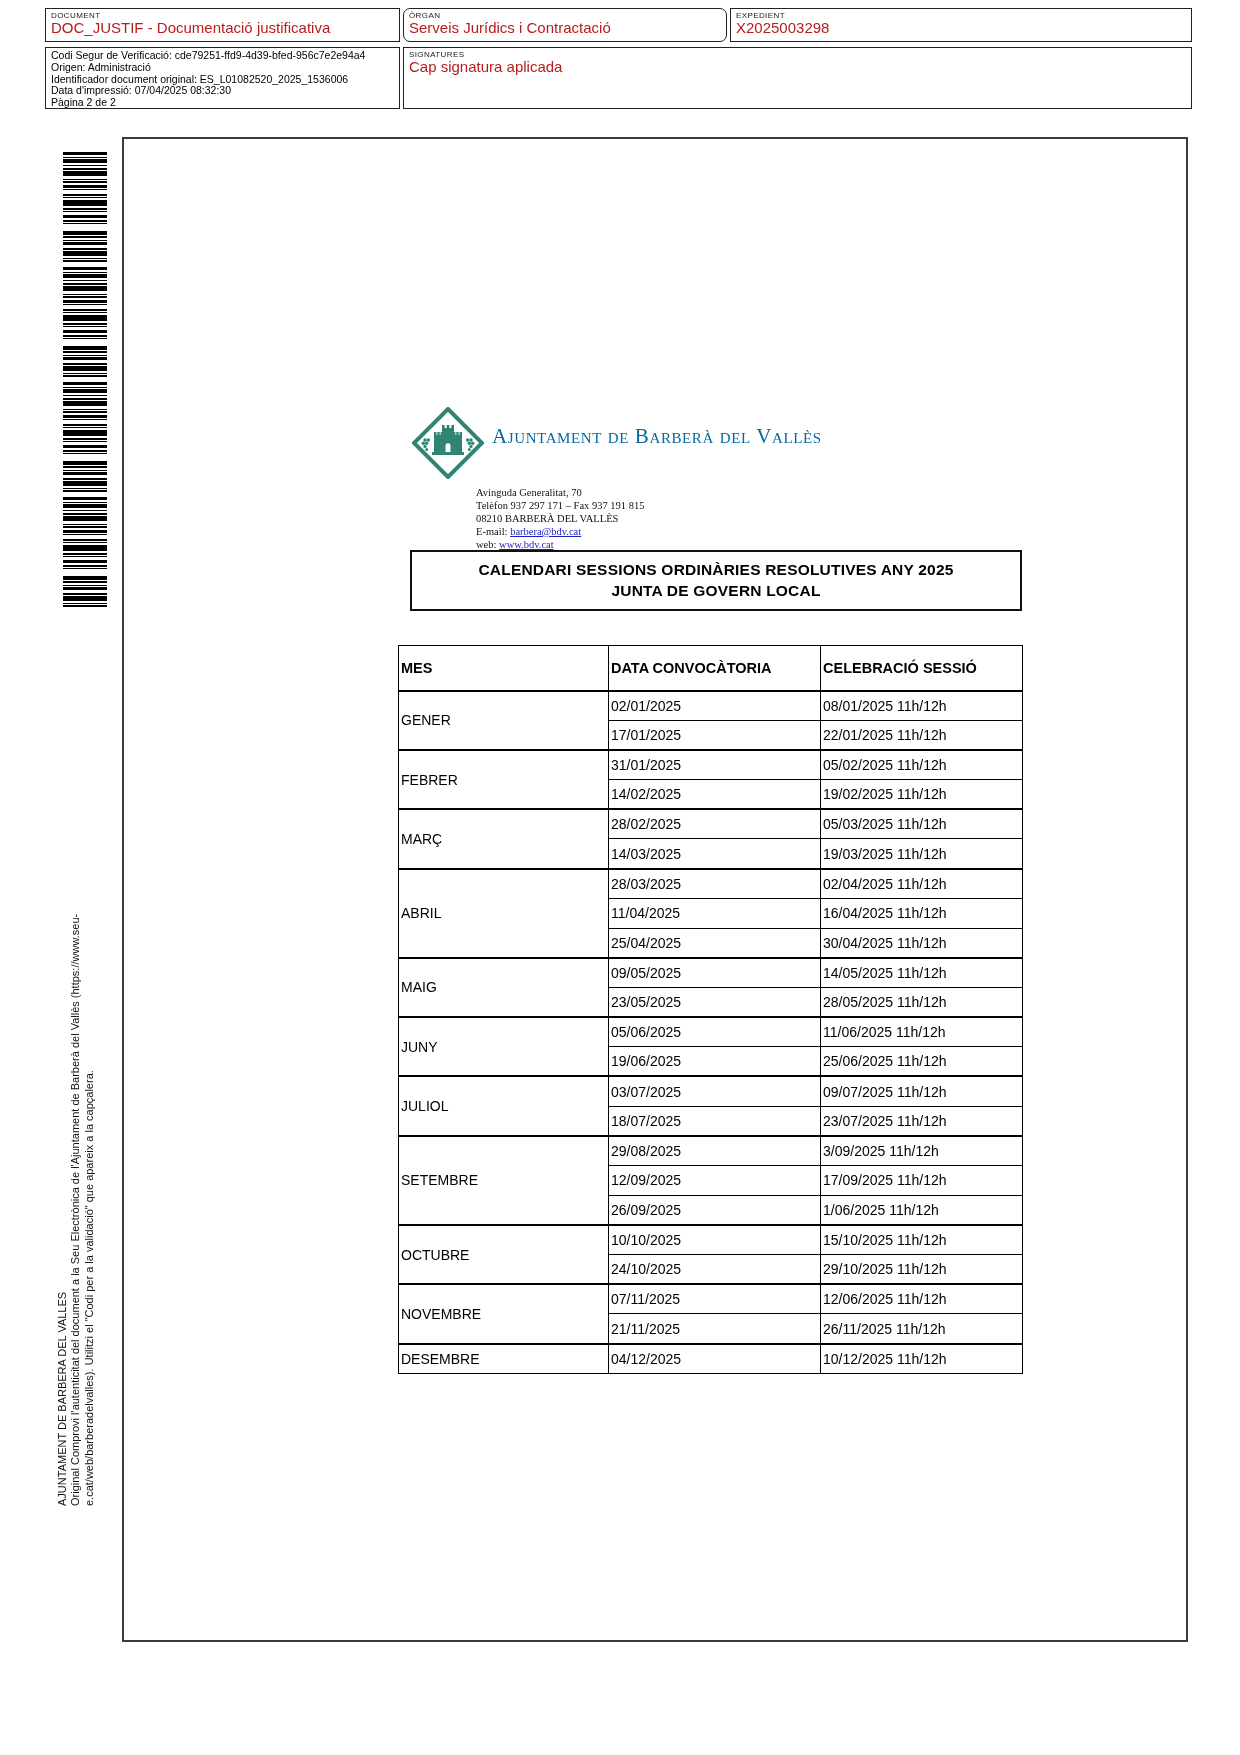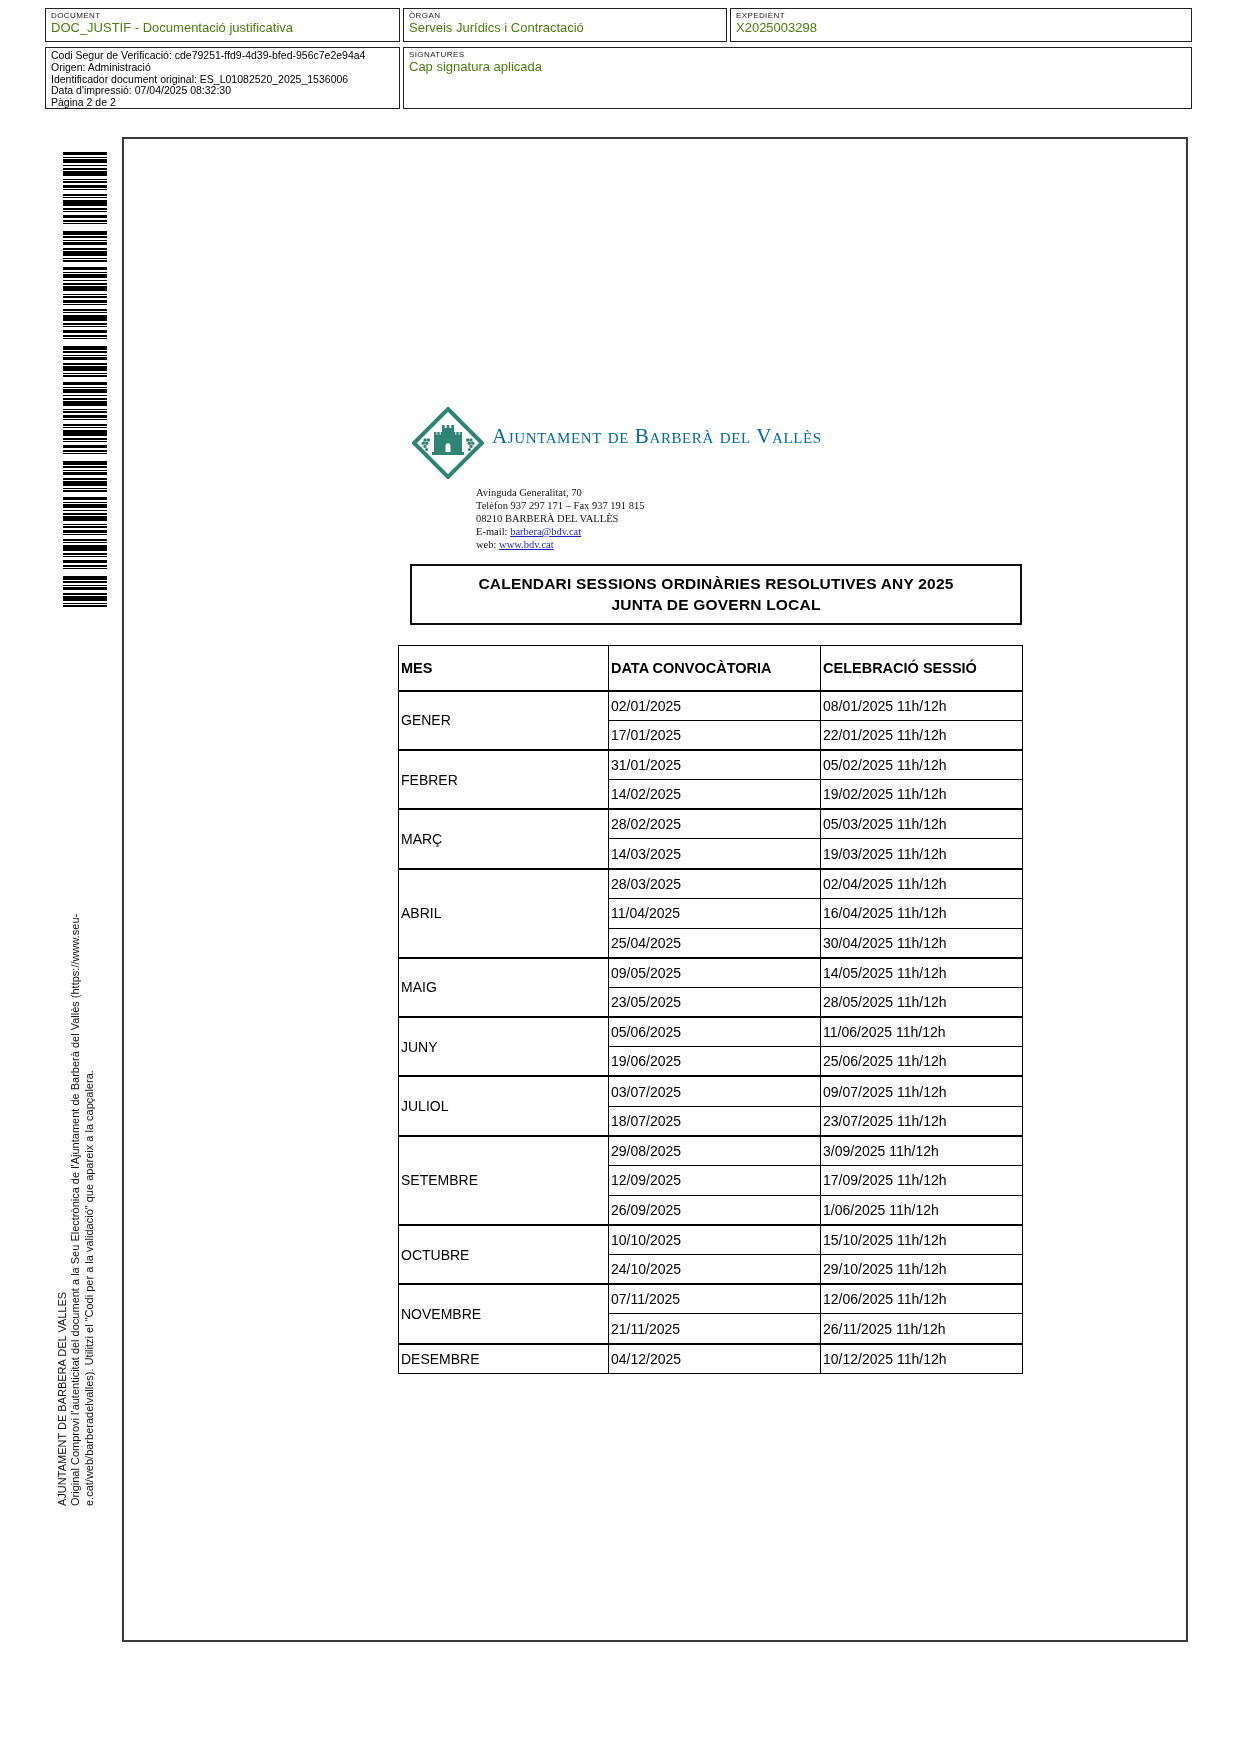--- a/index.html
+++ b/index.html
@@ -4,23 +4,23 @@
 <style>
   * { margin:0; padding:0; box-sizing:border-box; }
   html,body { background:#ffffff; }
   .page {
     position:relative; width:1240px; height:1755px; background:#fff;
     font-family:"Liberation Sans", sans-serif; color:#000; overflow:hidden;
   }
   
   .hbox { position:absolute; border:1px solid #222; background:#fff; padding:2px 5px; overflow:hidden; }
   .hlabel { font-size:8px; letter-spacing:.4px; color:#1a1a1a; text-transform:uppercase; line-height:9px; }
-  .hvalue { font-size:13px; line-height:15px; color:#4d7c0f; }
+  .hvalue { font-size:15px; line-height:15px; color:#b91c1c; }
   .box-document  { left:45px;  top:8px;  width:355px; height:34px; }
-  .box-organ     { left:403px; top:8px;  width:324px; height:34px; }
+  .box-organ     { left:403px; top:8px;  width:324px; height:34px;border-radius:7px; }
   .box-expedient { left:730px; top:8px;  width:462px; height:34px; }
   .box-verif     { left:45px;  top:47px; width:355px; height:62px; }
   .box-sign      { left:403px; top:47px; width:789px; height:62px; }
   .verif-line { font-size:10.5px; line-height:11.8px; white-space:nowrap; }
   
   .body-frame { position:absolute; left:122px; top:137px; width:1066px; height:1505px; border:2px solid #3a3a3a; background:#fff; }
   
   .barcode { position:absolute; left:63px; top:152px; width:44px; height:460px; }
   .barcode .bar { width:100%; background:#000; }
   
@@ -36,21 +36,21 @@
     font-family:"Liberation Serif", serif; font-variant:small-caps;
     font-size:21px; letter-spacing:.6px; color:#0369a1; white-space:nowrap;
   }
   .address {
     position:absolute; left:476px; top:486px;
     font-family:"Liberation Serif", serif; font-size:10.5px; line-height:13px; color:#111;
   }
   .address a, .addr-link { color:#1f1fbe; text-decoration:underline; cursor:pointer; }
   
   .title-box {
-    position:absolute; left:410px; top:564px; width:612px; height:61px;
+    position:absolute; left:410px; top:550px; width:612px; height:61px;
     border:2px solid #111; display:flex; flex-direction:column; justify-content:center; align-items:center;
     gap:3px;
   }
   .title-line { font-size:15.5px; font-weight:bold; letter-spacing:.2px; text-align:center; }
   
   table.cal {
     position:absolute; left:398px; top:645px; width:624px;
     border-collapse:collapse; table-layout:fixed;
   }
   .cal th, .cal td {

